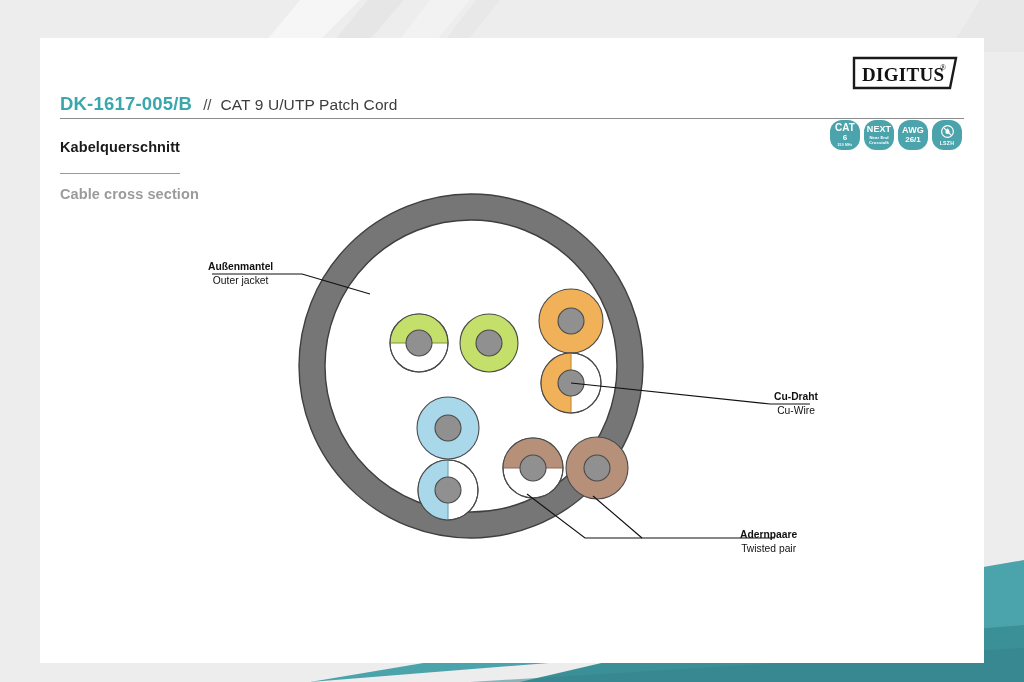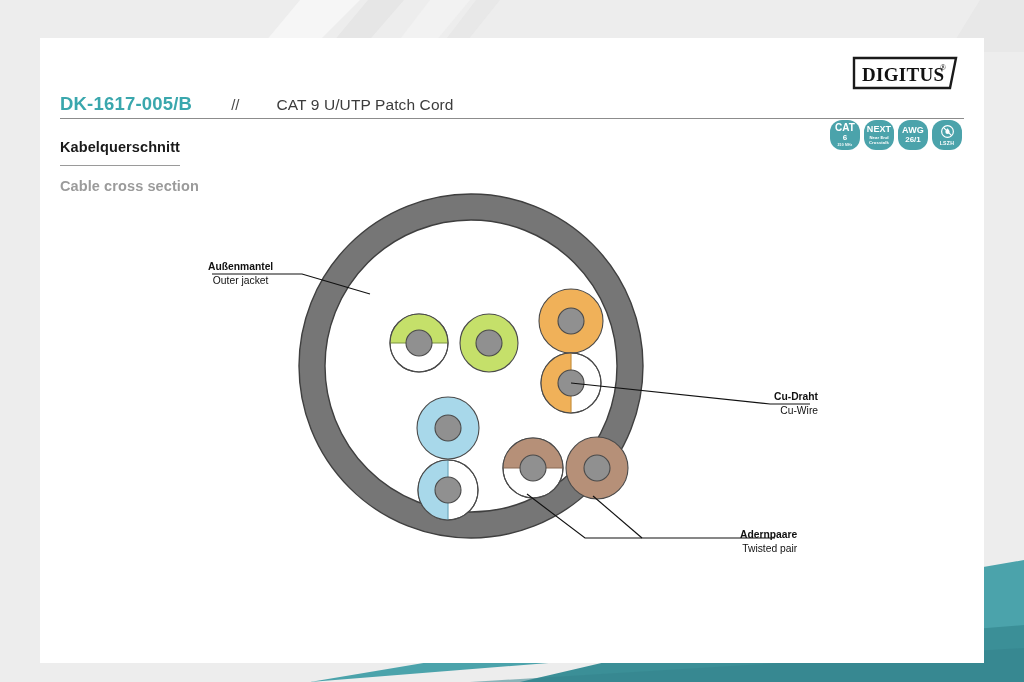--- a/index.html
+++ b/index.html
@@ -15,38 +15,38 @@
     width:944px;height:625px;
     background:#ffffff;
   }
   
   #logo-box{
     position:absolute;right:24px;top:18px;width:108px;height:34px;
   }
   #logo-box svg{display:block;}
   #title-row{
     position:absolute;left:20px;top:55px;width:904px;
-    display:flex;align-items:baseline;gap:28px;
+    display:flex;align-items:baseline;
   }
   .sku{
     font-size:18.5px;font-weight:bold;color:#3aa7ad;letter-spacing:.2px;
   }
   .slashes{
     font-size:15px;color:#4a4a4a;margin:0 9px 0 11px;font-weight:500;
   }
   .prodname{font-size:15.5px;color:#3c3c3c;letter-spacing:.1px;}
   #title-rule{
     position:absolute;left:20px;top:80px;width:904px;height:1px;
     background:#8c8c8c;
   }
   
   #sect{position:absolute;left:20px;top:100px;}
   .sect-de{
     font-size:14.5px;font-weight:bold;color:#1a1a1a;
-    padding-bottom:10px;border-bottom:1px solid #9a9a9a;
+    padding-bottom:18px;border-bottom:1px solid #9a9a9a;
     display:inline-block;letter-spacing:.1px;
   }
   .sect-en{
     font-size:14.5px;font-weight:bold;color:#9b9b9b;
     margin-top:12px;letter-spacing:.1px;
   }
   
   #badges{
     position:absolute;right:22px;top:82px;
     display:flex;gap:4px;
@@ -63,21 +63,21 @@
   .b-l2{font-size:8px;margin-top:1px;}
   .b-l3{font-size:3.4px;margin-top:1.5px;letter-spacing:.2px;opacity:.95;}
   .b-sub{font-size:4.2px;margin-top:1px;line-height:1.25;letter-spacing:.1px;}
   .b-lszh{font-size:5.2px;margin-top:1.5px;letter-spacing:.3px;}
   
   #diagram{position:absolute;left:0;top:128px;width:944px;height:440px;}
   
   .callout{position:absolute;}
   .c-de{font-size:10.3px;font-weight:bold;color:#111;line-height:1.35;}
   .c-en{font-size:10.3px;color:#111;line-height:1.35;}
-  .c-right{text-align:right;}
+  .c-right{text-align:center;}
   .c-left{text-align:center;}
 </style>
 </head>
 <body>
 
 <svg id="bg-deco" viewBox="0 0 1024 682" xmlns="http://www.w3.org/2000/svg">
   <rect x="0" y="0" width="1024" height="682" fill="#ededed"></rect>
 
   <g>
     <polygon points="300,0 360,0 300,60 250,60" fill="#f7f7f7" opacity="0.85"></polygon>

